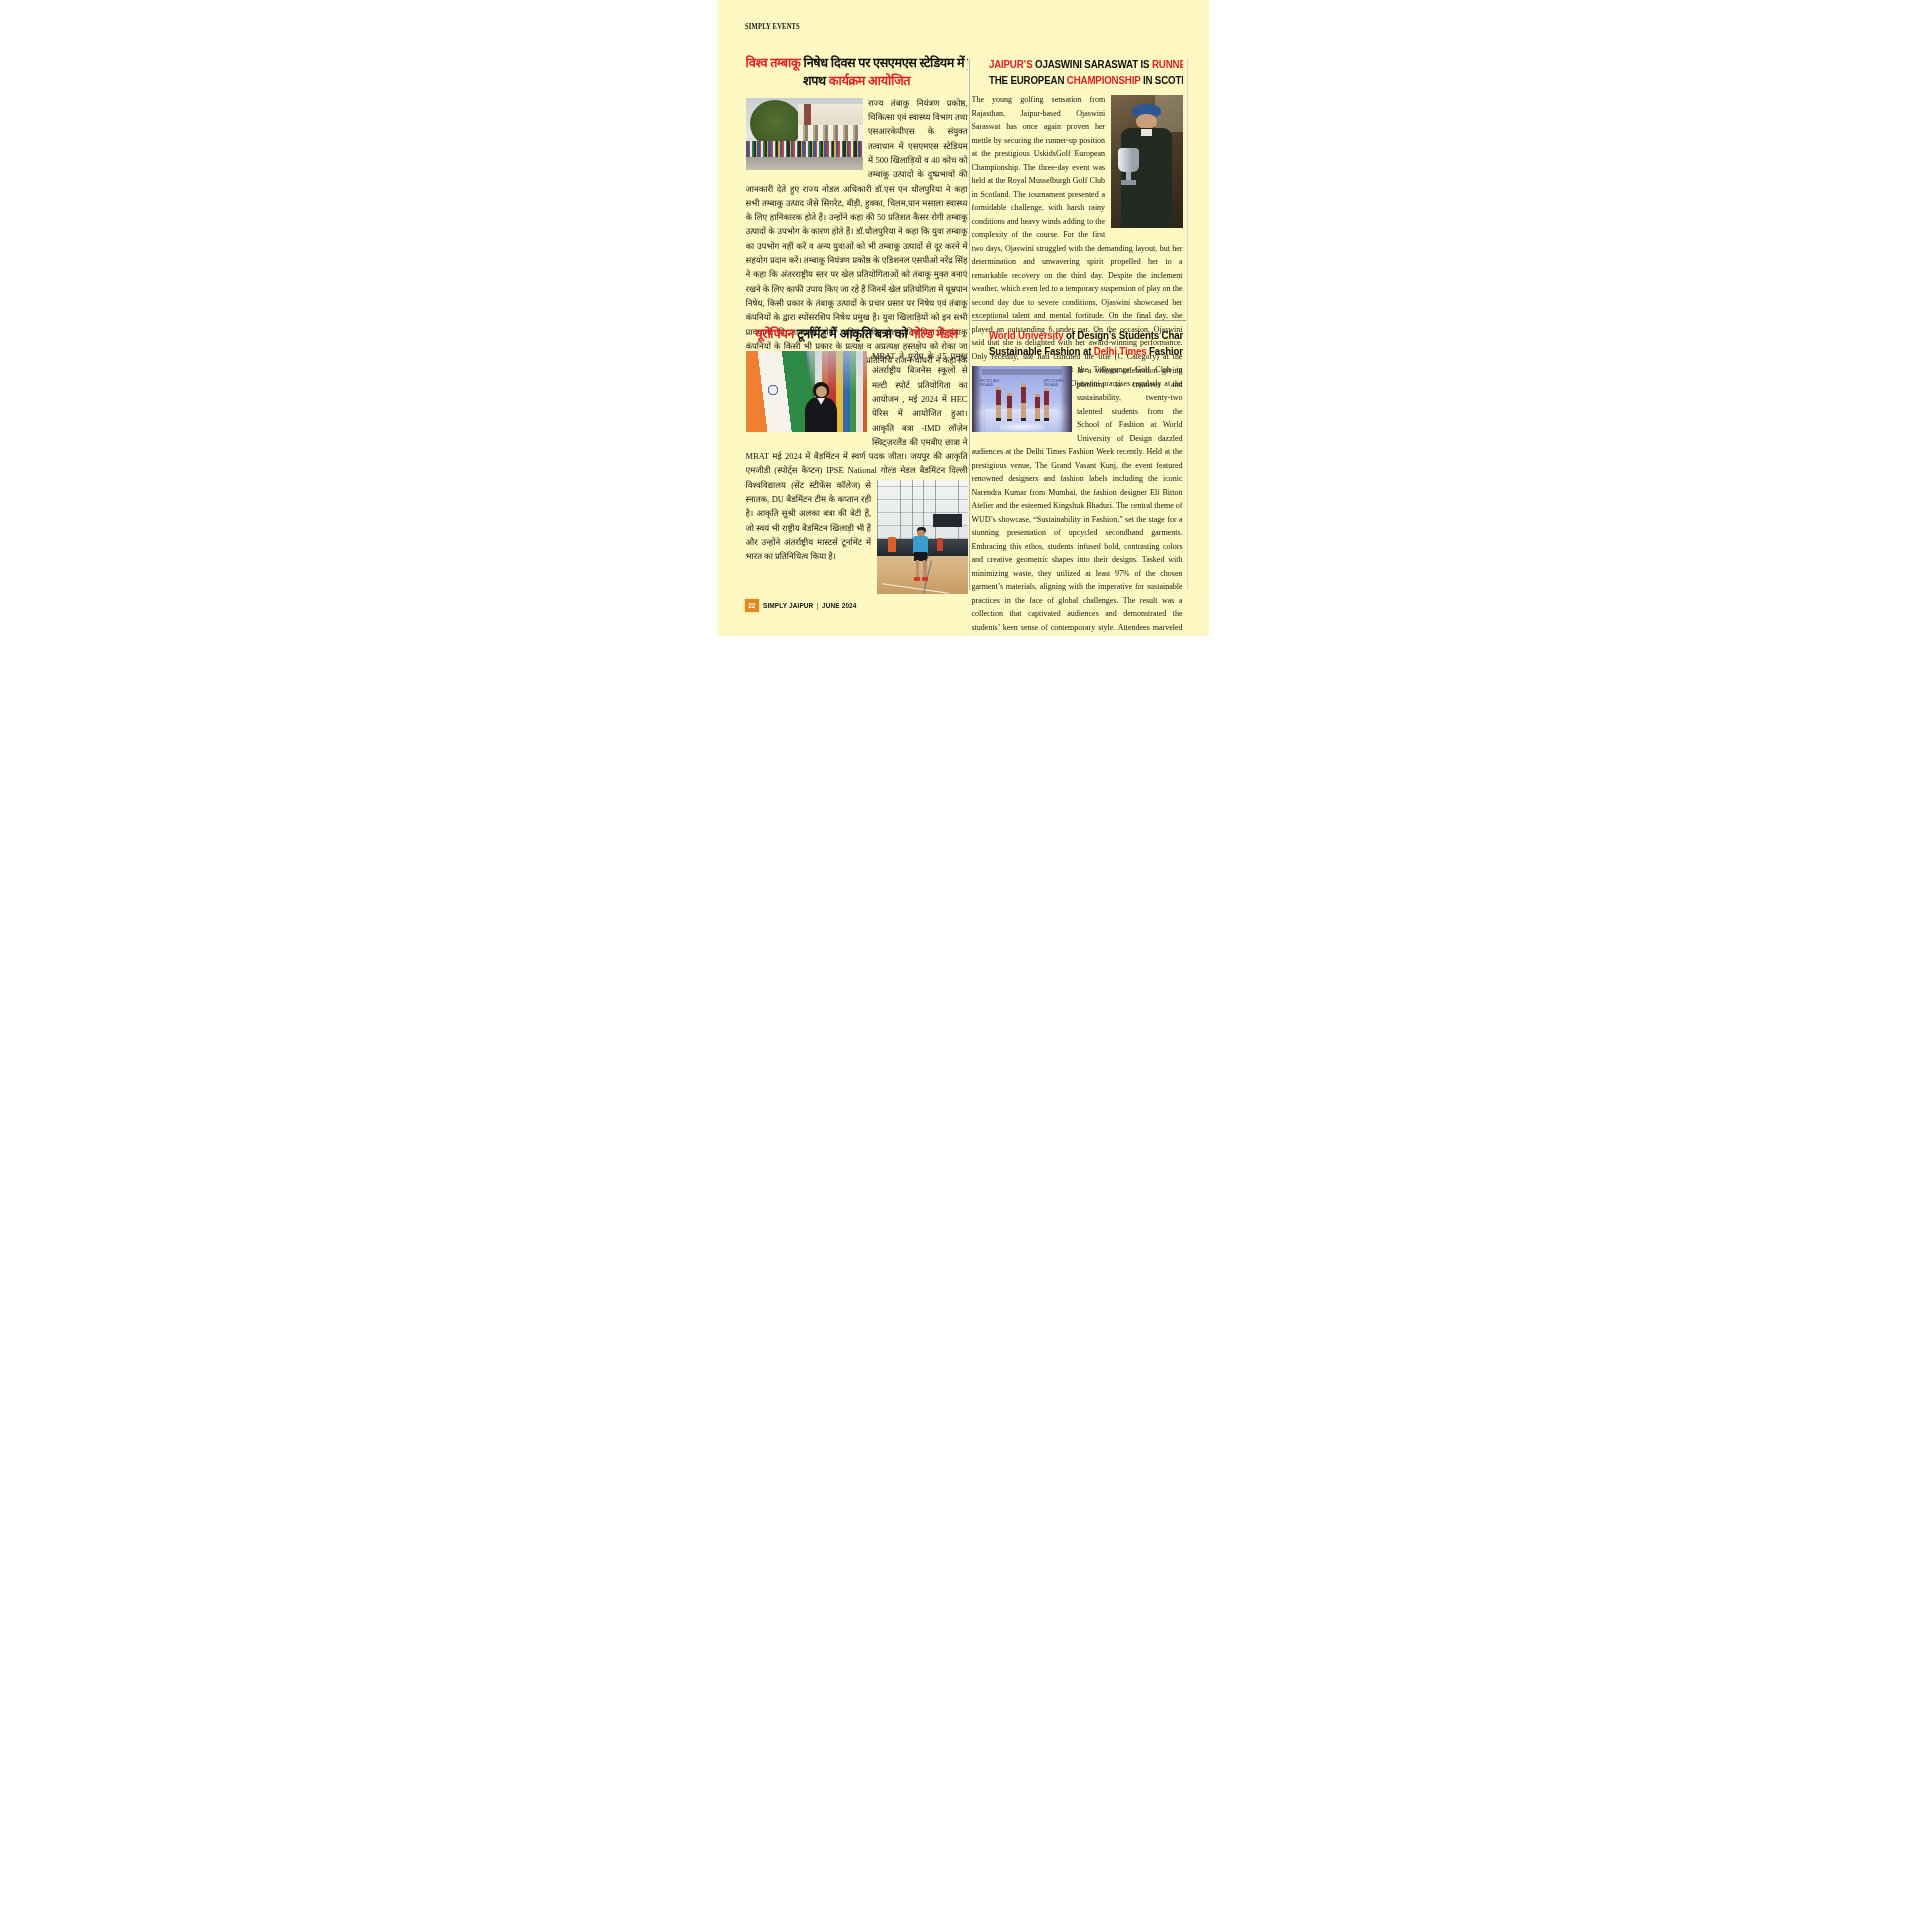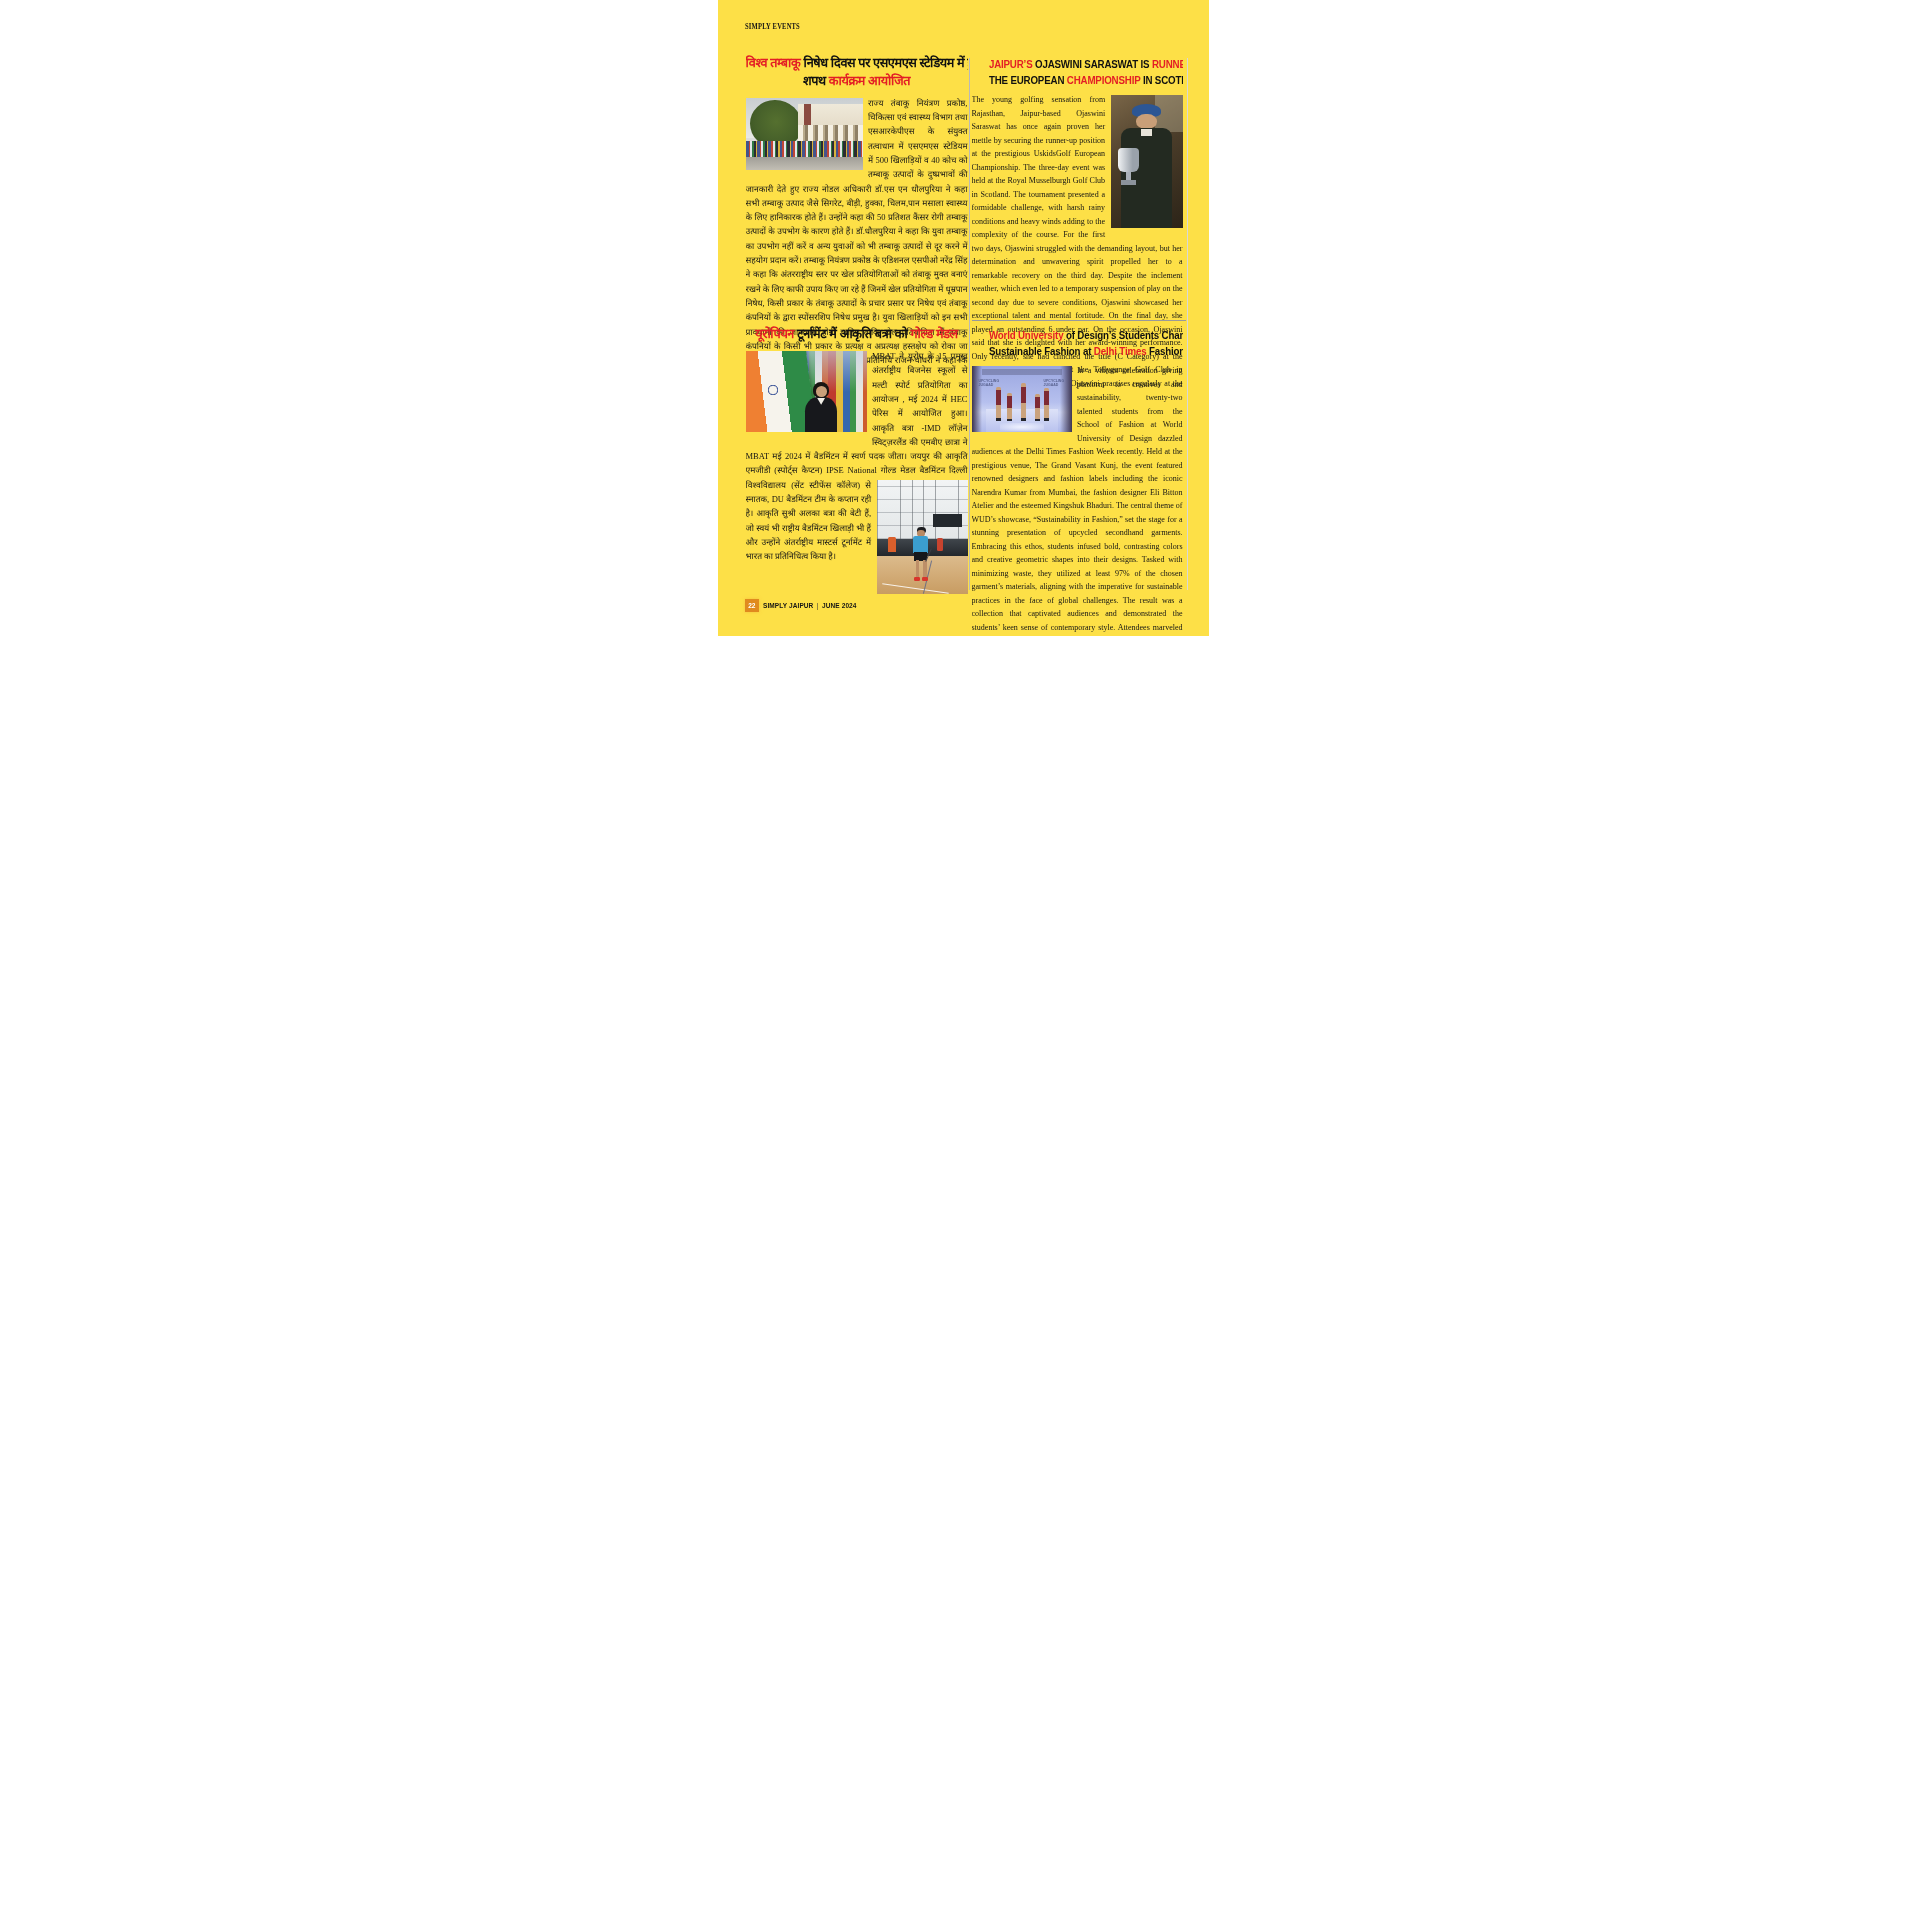--- a/index.html
+++ b/index.html
@@ -1,19 +1,19 @@
 <!DOCTYPE html>
 <html style="font-size:6.2px"><head>
 <meta charset="utf-8">
 <style>
   * { margin:0; padding:0; box-sizing:border-box; }
   html,body { background:#ffffff; }
   .page {
     position:relative; width:491px; height:636px; margin:0 auto;
-    background:#fde047; color:#111;
+    background:#fef9c3; color:#111;
     font-family:"Liberation Serif","DejaVu Serif",serif;
     overflow:hidden;
   }
   .brand {
     position:absolute; left:27px; top:21.6px;
     font-family:"Liberation Serif","DejaVu Serif",serif;
     font-weight:700; font-size:7.3px; letter-spacing:0.2px;
     transform:scaleX(0.9); transform-origin:0 0; color:#151515;
   }
   .divider-v  { position:absolute; left:251px;  top:58px; width:0.4px;  height:532px; background:#b9b9b9; }

